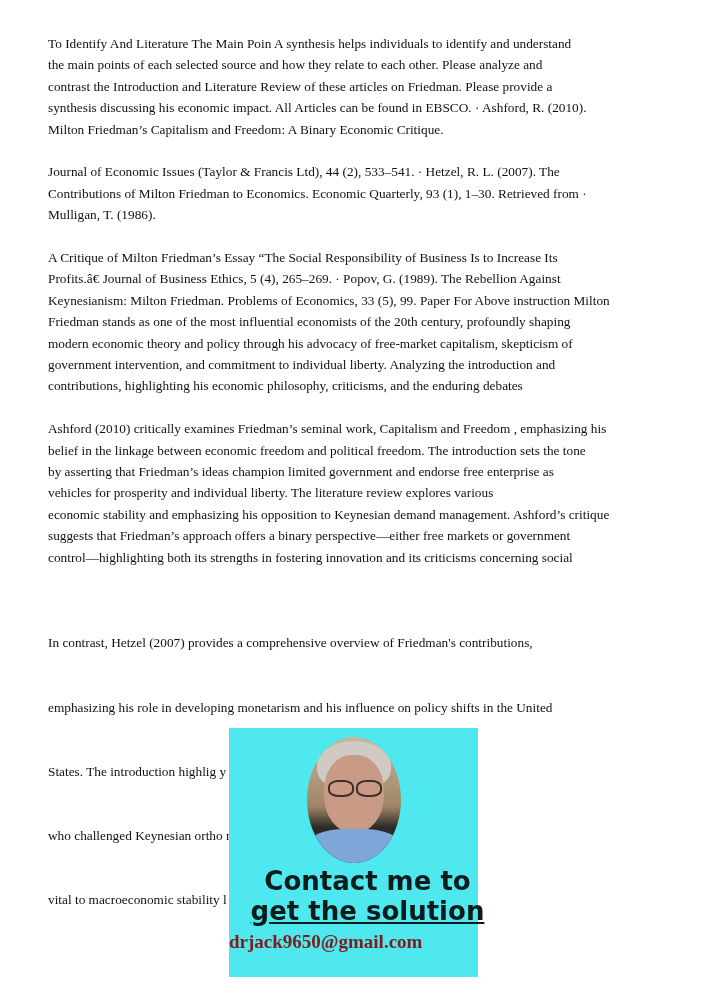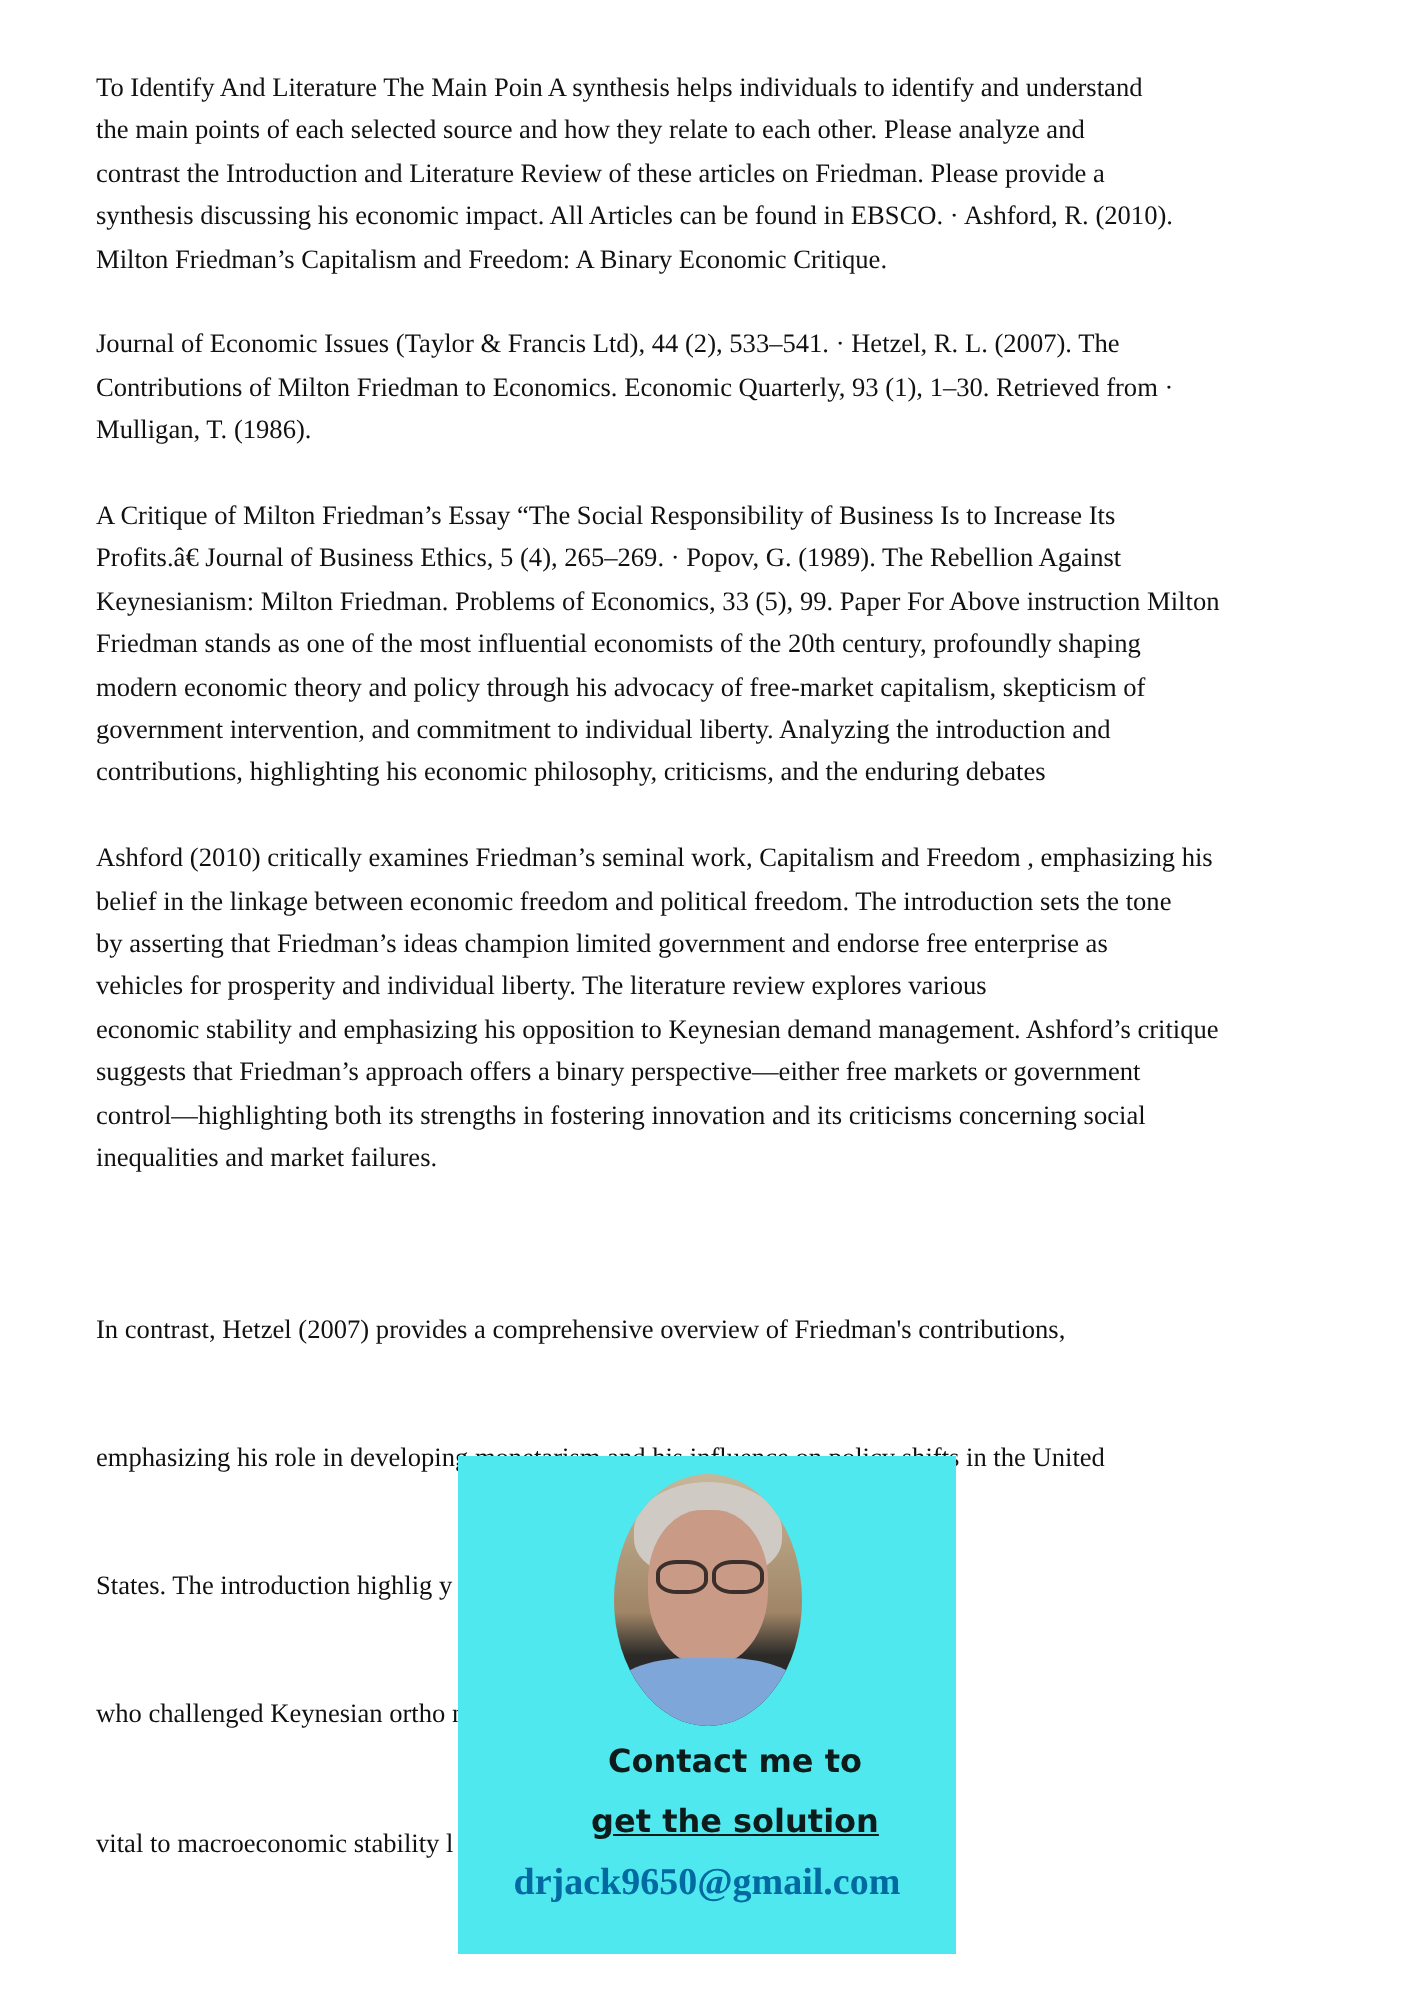--- a/index.html
+++ b/index.html
@@ -34,28 +34,28 @@
   }
   .portrait .glasses-l { left: 21px; }
   .portrait .glasses-r { left: 49px; }
   .portrait .shirt {
     position: absolute; left: 0px; top: 92px; width: 94px; height: 40px;
     background: #7ea6d9; border-radius: 40% 40% 0 0;
   }
   .contact-text {
     position: absolute; left: 0; width: 277px; text-align: center;
     font-family: "DejaVu Sans", sans-serif; font-weight: bold;
-    font-size: 16px; color: #0d1b1b; line-height: 30px;
+    font-size: 26px; color: #0d1b1b; line-height: 30px;
   }
   .contact-line1 { top: 138px; }
   .contact-line2 { top: 168px; text-decoration: underline; }
   .email {
-    position: absolute; left: 0; top: 203px; width: 249px; text-align: center;
+    position: absolute; left: 0; top: 203px; width: 249px; text-align: left;
     font-family: "Liberation Serif", serif; font-weight: bold;
-    font-size: 19px; color: #0369a1;
+    font-size: 19px; color: #7f1d1d;
   }
 </style>
 </head>
 <body>
 
 <div class="page">
   <div class="para">
     <span class="line">To Identify And Literature The Main Poin A synthesis helps individuals to identify and understand</span>
     <span class="line">the main points of each selected source and how they relate to each other. Please analyze and</span>
     <span class="line">contrast the Introduction and Literature Review of these articles on Friedman. Please provide a</span>
@@ -77,21 +77,20 @@
     <span class="line">contributions, highlighting his economic philosophy, criticisms, and the enduring debates</span>
   </div>
   <div class="para">
     <span class="line">Ashford (2010) critically examines Friedman’s seminal work, Capitalism and Freedom , emphasizing his</span>
     <span class="line">belief in the linkage between economic freedom and political freedom. The introduction sets the tone</span>
     <span class="line">by asserting that Friedman’s ideas champion limited government and endorse free enterprise as</span>
     <span class="line">vehicles for prosperity and individual liberty. The literature review explores various</span>
     <span class="line">economic stability and emphasizing his opposition to Keynesian demand management. Ashford’s critique</span>
     <span class="line">suggests that Friedman’s approach offers a binary perspective—either free markets or government</span>
     <span class="line">control—highlighting both its strengths in fostering innovation and its criticisms concerning social</span>
-    <span class="line">inequalities and market failures.</span>
   </div>
   <div class="para" style="white-space: pre;">
     <span class="line">In contrast, Hetzel (2007) provides a comprehensive overview of Friedman's contributions,</span>
     <span class="line">emphasizing his role in developing monetarism and his influence on policy shifts in the United</span>
     <span class="line">States. The introduction highlig                                                       y conservative thinker</span>
     <span class="line">who challenged Keynesian ortho                                                        ng the money supply was</span>
     <span class="line">vital to macroeconomic stability                                                      l journey, including</span>
     
     
     

